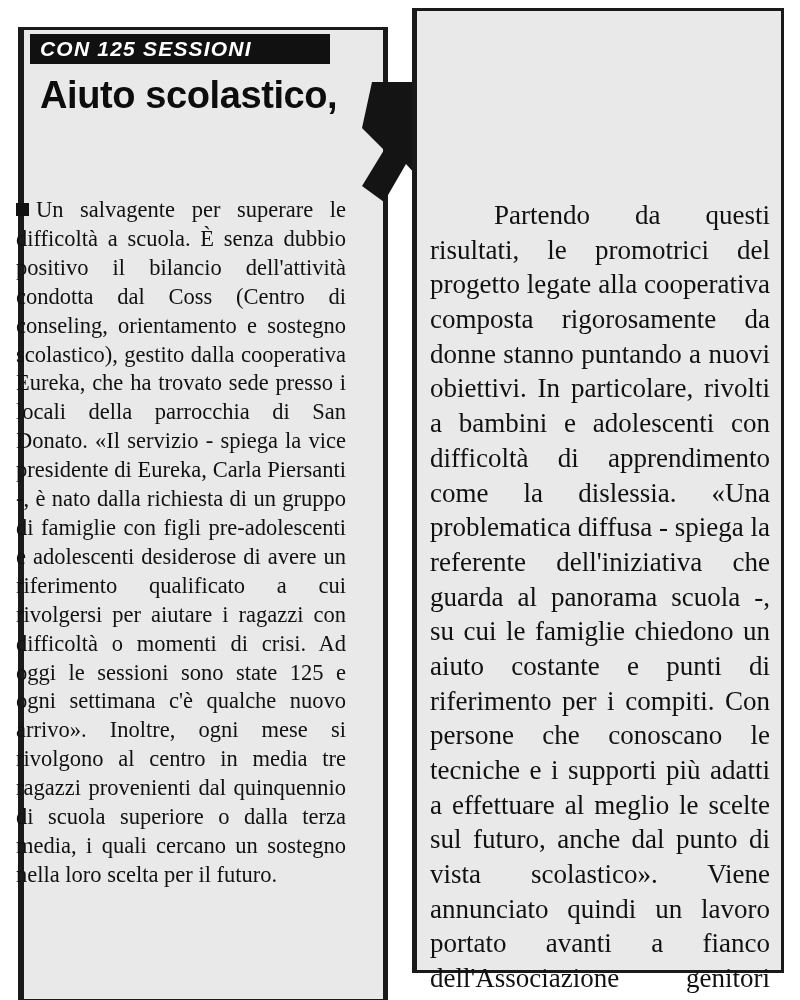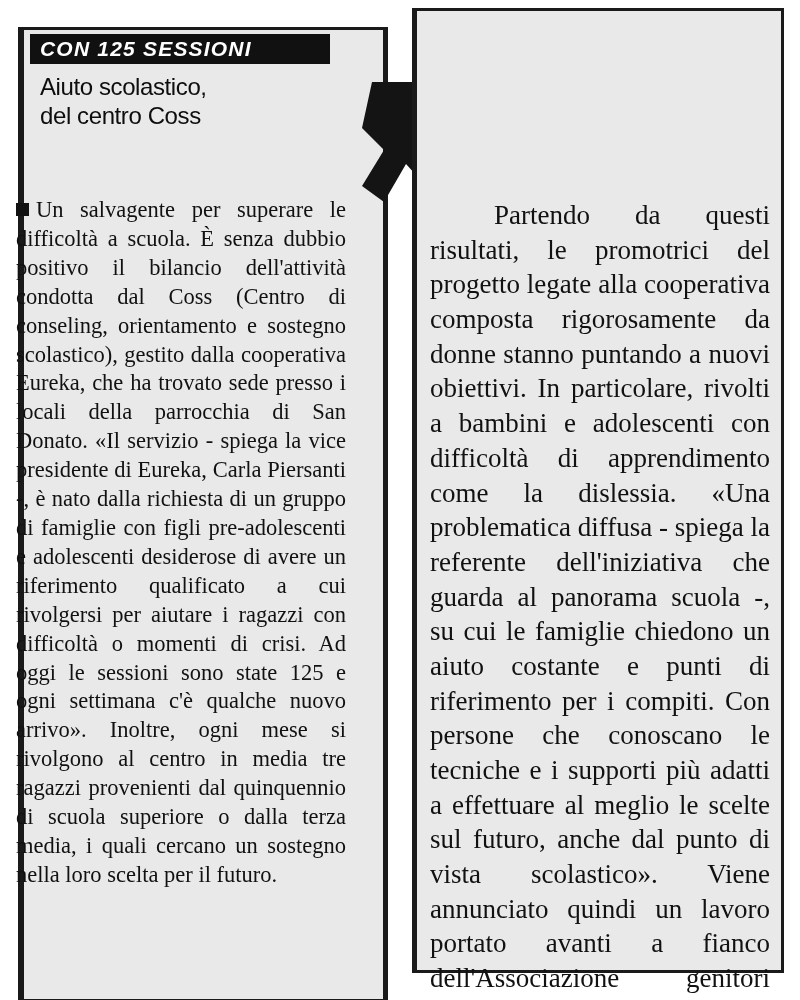--- a/index.html
+++ b/index.html
@@ -50,22 +50,22 @@
     font-size: 21px;
     letter-spacing: 1.2px;
     white-space: nowrap;
   }
   .headline {
     position: absolute;
     left: 16px;
     top: 42px;
     width: 330px;
     font-family: "Liberation Sans", sans-serif;
-    font-weight: normal;
-    font-size: 24px;
+    font-weight: bold;
+    font-size: 38px;
     line-height: 1.22;
     color: #0d0d0d;
     letter-spacing: -0.4px;
   }
   .headline .hl-line { display: block; }
 
   
   .arrow {
     position: absolute;
     left: 330px;
@@ -125,21 +125,20 @@
 <body>
 
 <div id="page">
 
   <div class="article">
     <div class="kicker-bar"></div>
     <div class="kicker-text">CON 125 SESSIONI</div>
 
     <div class="headline">
       <span class="hl-line">Aiuto scolastico,</span>
-      <span class="hl-line">del centro Coss</span>
     </div>
 
     <svg class="arrow" viewBox="0 0 80 130">
       <path d="M18 4 L72 4 L72 108 L52 86 L30 124 L8 108 L30 72 L8 50 Z" fill="#141414"></path>
     </svg>
   </div>
 
   <div class="body-left"><span class="sq"></span><span>Un salvagente per superare le difficoltà a scuola. È senza dubbio positivo il bilancio dell'attività condotta dal Coss (Centro di conseling, orientamento e sostegno scolastico), gestito dalla cooperativa Eureka, che ha trovato sede presso i locali della parrocchia di San Donato. «Il servizio - spiega la vice presidente di Eureka, Carla Piersanti -, è nato dalla richiesta di un gruppo di famiglie con figli pre-adolescenti e adolescenti desiderose di avere un riferimento qualificato a cui rivolgersi per aiutare i ragazzi con difficoltà o momenti di crisi. Ad oggi le sessioni sono state 125 e ogni settimana c'è qualche nuovo arrivo». Inoltre, ogni mese si rivolgono al centro in media tre ragazzi provenienti dal quinquennio di scuola superiore o dalla terza media, i quali cercano un sostegno nella loro scelta per il futuro.</span></div>
 
   <div class="right-col"></div>

